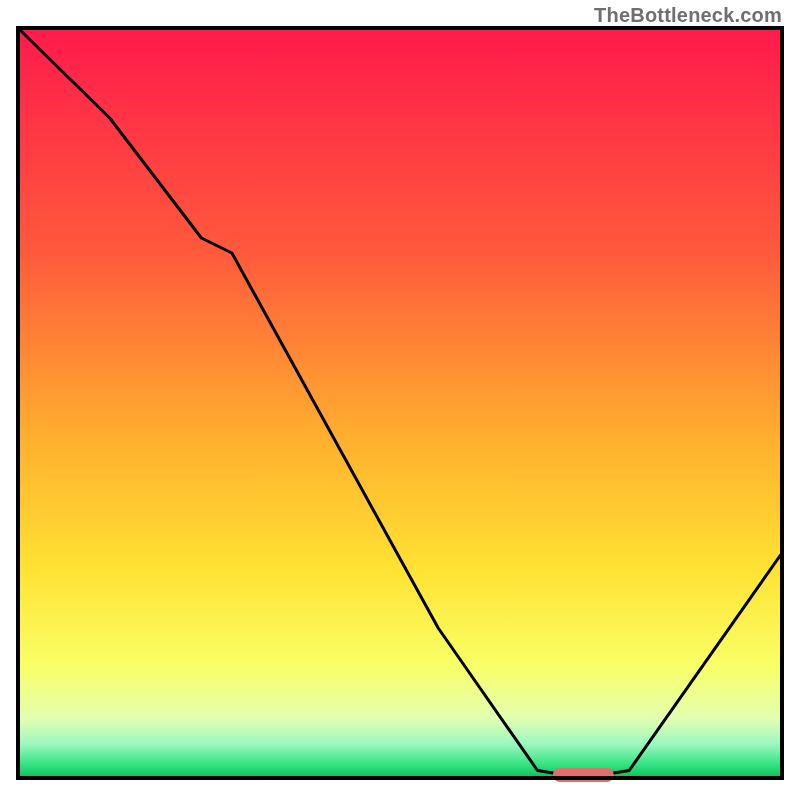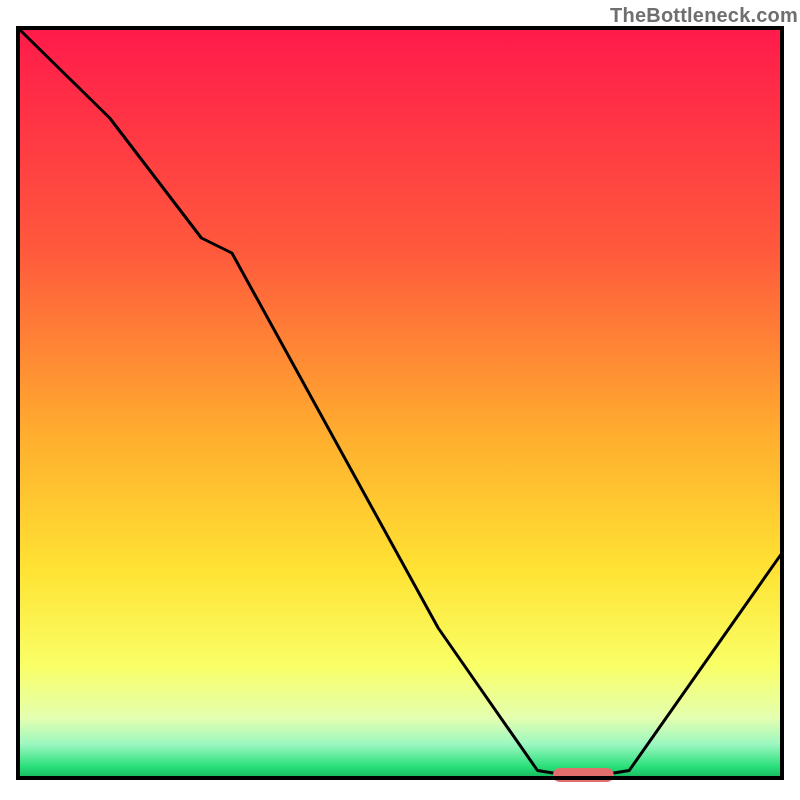--- a/index.html
+++ b/index.html
@@ -14,21 +14,21 @@
     position: relative;
     width: 800px;
     height: 800px;
   }
   svg {
     display: block;
   }
   .watermark {
     position: absolute;
     top: 4px;
-    right: 2px;
+    right: 18px;
     font-size: 20px;
     font-weight: 600;
     color: #6f6f6f;
     letter-spacing: 0.2px;
   }
 </style>
 </head>
 <body>
 
 <div class="canvas-wrap">

